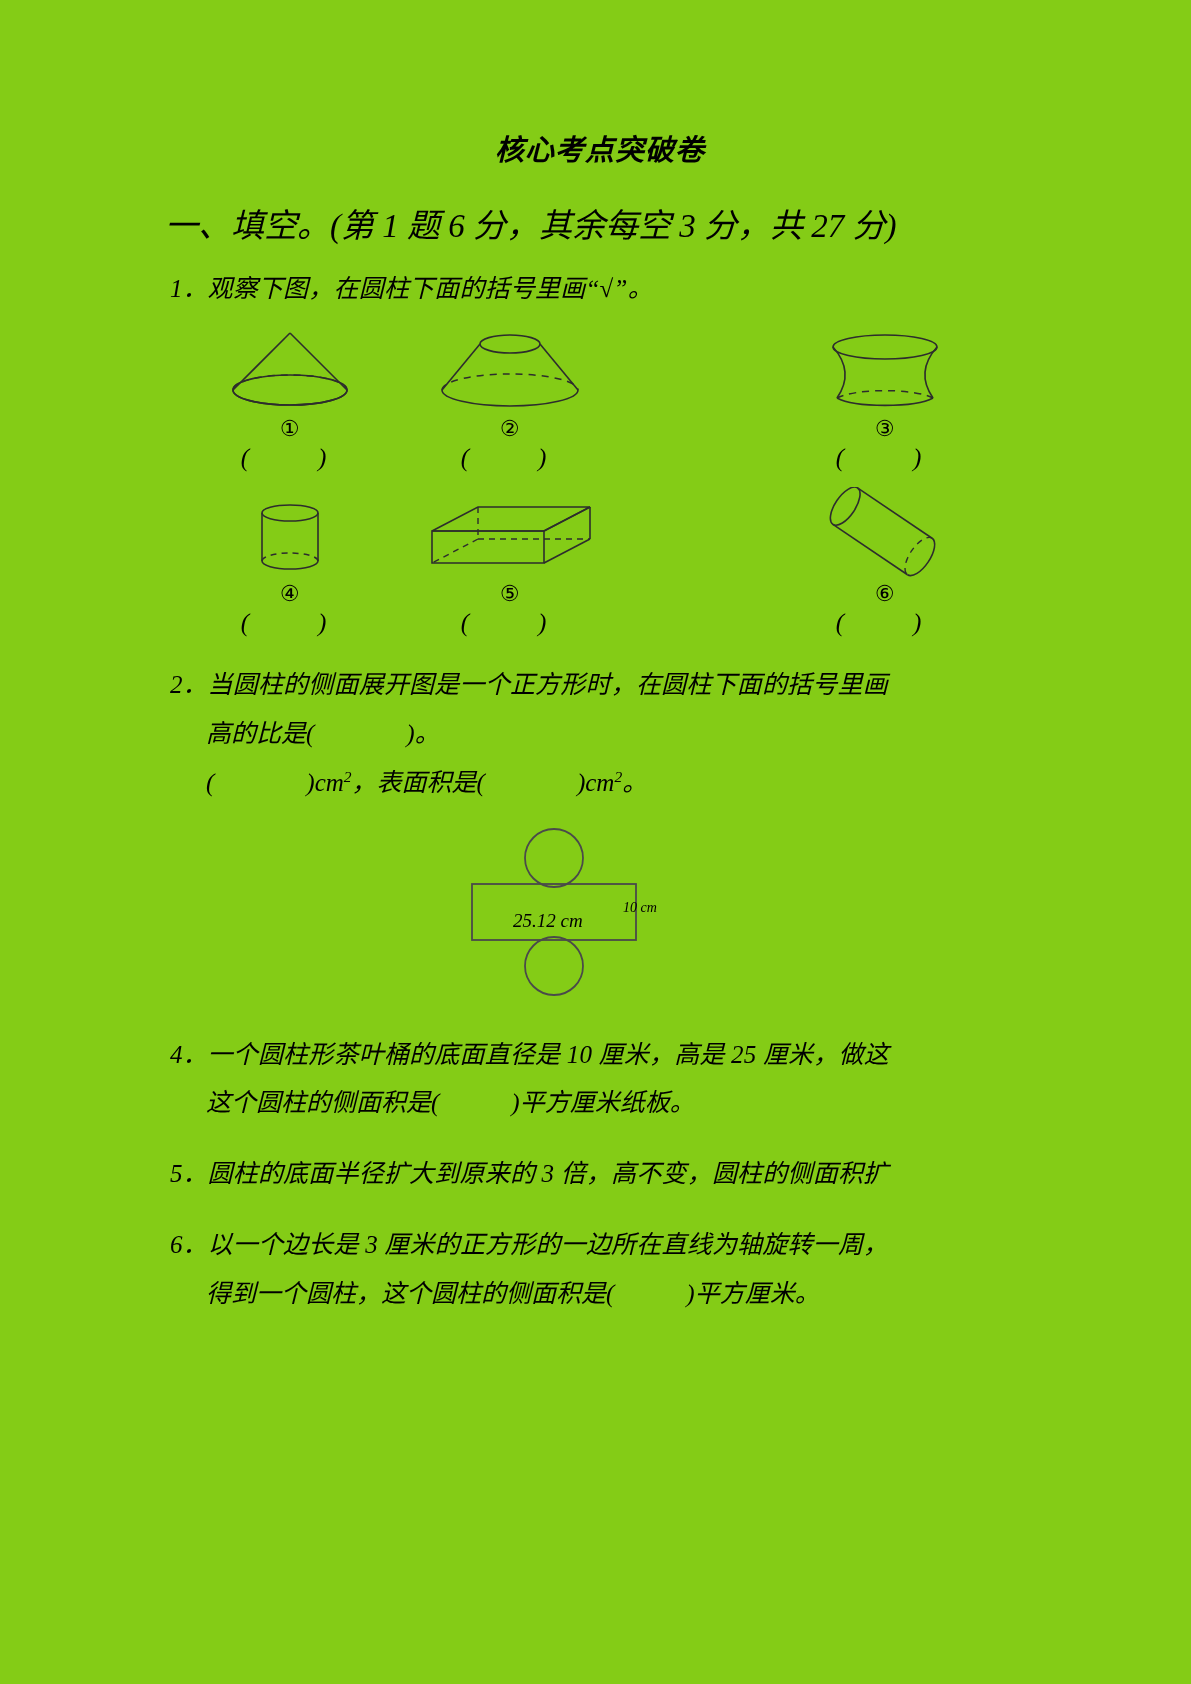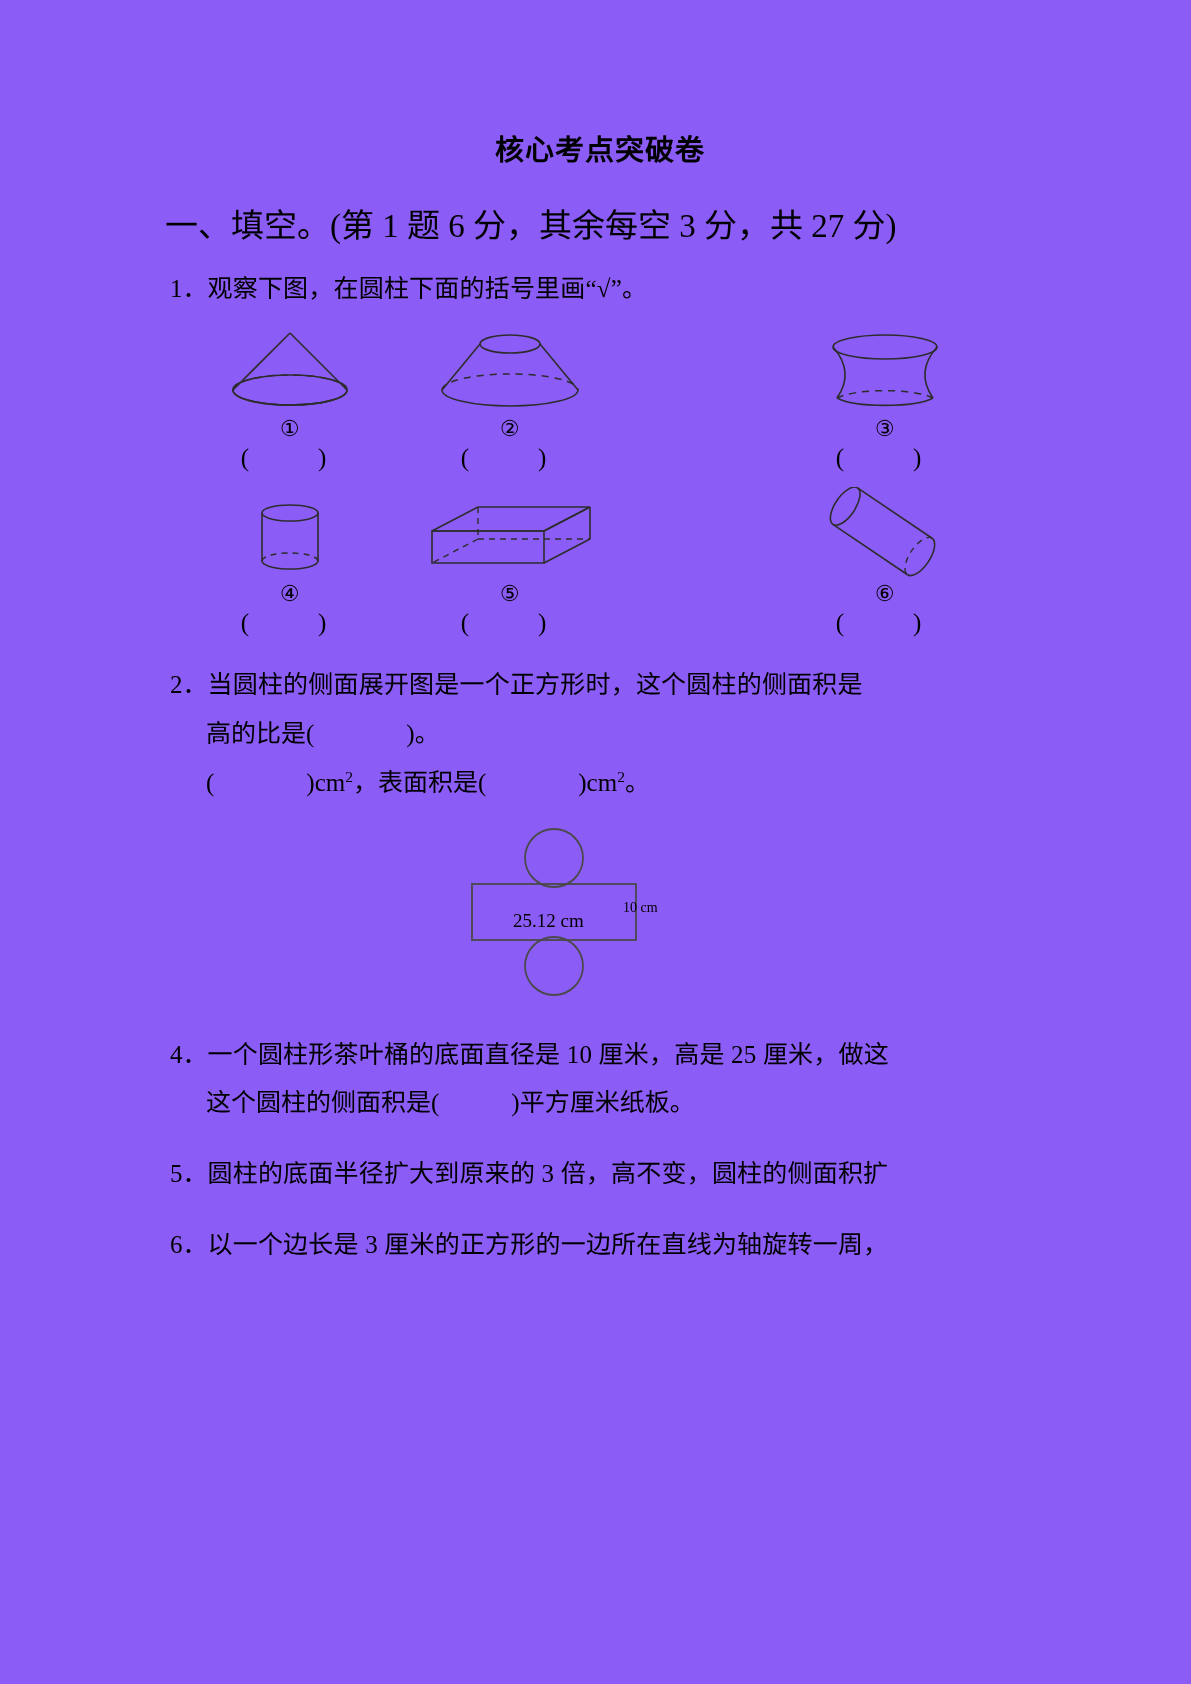--- a/index.html
+++ b/index.html
@@ -10,22 +10,23 @@
   }
   body {
     font-family: "Liberation Serif", "DejaVu Serif", serif;
     color: #000000;
   }
   .page {
     position: relative;
     width: 1191px;
     height: 1684px;
     margin: 0 auto;
-    background: #8b5cf6;
+    background: #84cc16;
     overflow: hidden;
+    font-style: italic;
   }
   .content {
     position: absolute;
     left: 170px;
     top: 0;
     width: 860px;
   }
 
   
   .doc-title {
@@ -246,21 +247,21 @@
             </svg>
           </div>
           <div class="shape-label">⑥</div>
           <div class="shape-paren">(　)</div>
         </div>
 
       </div>
     </div>
 
     <div class="q">
-      <span class="num">2．</span><span>当圆柱的侧面展开图是一个正方形时，这个圆柱的侧面积是</span>
+      <span class="num">2．</span><span>当圆柱的侧面展开图是一个正方形时，在圆柱下面的括号里画</span>
     </div>
     <div class="q-line2">
       <span>高的比是(</span><span class="blank-lg"></span><span>)。</span>
     </div>
 
     <div class="q-line2">
       <span>(</span><span class="blank-lg"></span><span>)cm</span><sup>2</sup><span>，表面积是(</span><span class="blank-lg"></span><span>)cm</span><sup>2</sup><span>。</span>
     </div>
 
     <div class="net-wrap">
@@ -285,15 +286,18 @@
       <span>这个圆柱的侧面积是(</span><span class="blank-md"></span><span>)平方厘米纸板。</span>
     </div>
 
     <div class="q">
       <span class="num">5．</span><span>圆柱的底面半径扩大到原来的 3 倍，高不变，圆柱的侧面积扩</span>
     </div>
 
     <div class="q">
       <span class="num">6．</span><span>以一个边长是 3 厘米的正方形的一边所在直线为轴旋转一周，</span>
     </div>
+    <div class="q-line2">
+      <span>得到一个圆柱，这个圆柱的侧面积是(</span><span class="blank-md"></span><span>)平方厘米。</span>
+    </div>
 
   </div>
 </div>
 
 </body></html>

